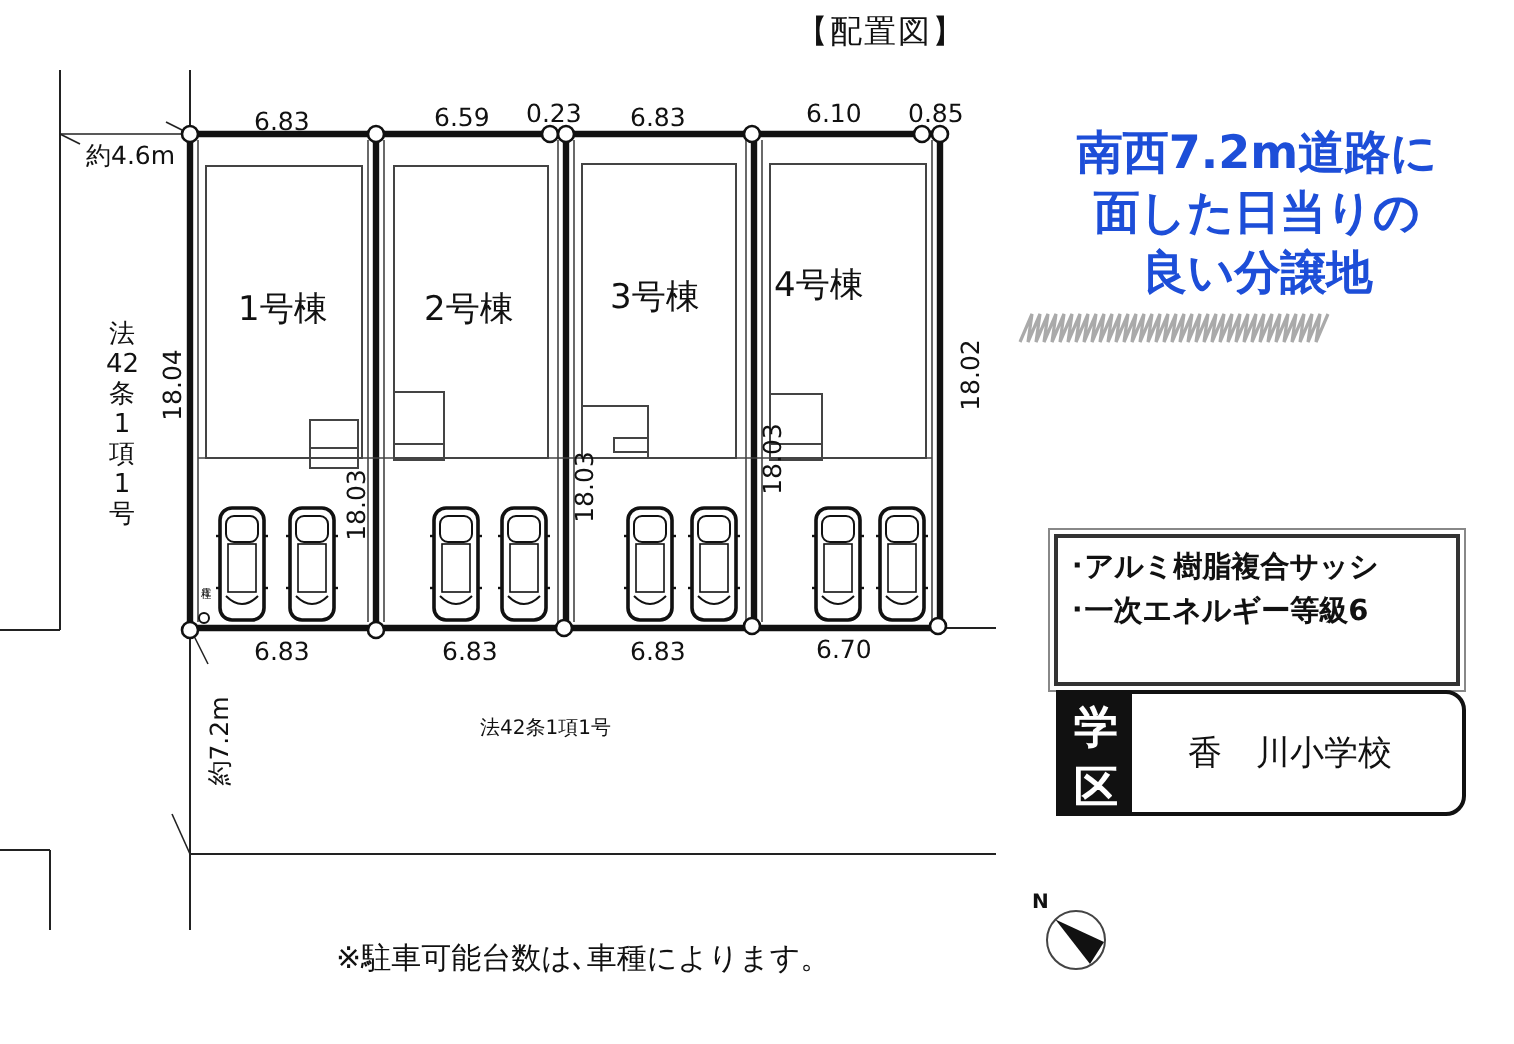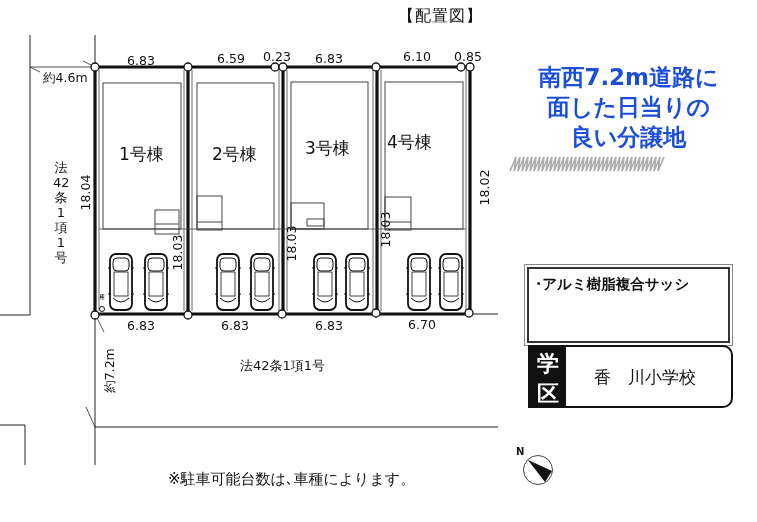--- a/index.html
+++ b/index.html
@@ -9,21 +9,21 @@
   .title { left:398px; top:6px; font-size:16px; color:#111; letter-spacing:1px; }
   .dim { font-size:12.5px; color:#111; white-space:nowrap; }
   .rot { transform:rotate(-90deg); transform-origin:center; font-size:12.5px; white-space:nowrap; }
   .lot-label { font-size:17px; color:#111; }
   .headline { left:506px; top:62px; width:245px; text-align:center; font-family:"DejaVu Sans", sans-serif; font-weight:bold; font-size:23px; line-height:30px; color:#1d4ed8; }
   .features { left:527px; top:219px; width:203px; height:76px; border:2px solid #333; outline:1px solid #888; outline-offset:2px; box-sizing:border-box; padding:4px 6px; font-weight:bold; font-size:14.5px; line-height:22px;margin-top:48px; }
   .school { left:528px; top:345px; width:205px; height:63px; border:2px solid #111; border-radius:0 10px 10px 0; box-sizing:border-box; display:flex; }
   .school .tag { width:36px; background:#111; color:#fff; display:flex; flex-direction:column; justify-content:space-around; align-items:center; font-size:22px; font-weight:bold; padding:2px 0; }
   .school .names { flex:1; display:flex; flex-direction:column; justify-content:center; padding-left:28px; font-size:17px; line-height:26px; }
   .note { left:128px; top:470px; font-size:15px;margin-left:40px; }
-  .road-label { left:240px; top:357px; font-size:13px; }
+  .road-label { left:240px; top:357px; font-size:10px; }
   .squiggle { left:508px; top:153px; width:243px; height:22px; }
 </style>
 </head>
 <body>
 
 <svg class="plan" width="757" height="522" viewBox="0 0 757 522">
 
   <line x1="30" y1="35" x2="30" y2="315" stroke="#222" stroke-width="1"></line>
   <line x1="0" y1="315" x2="30" y2="315" stroke="#222" stroke-width="1"></line>
   <line x1="95" y1="35" x2="95" y2="67" stroke="#222" stroke-width="1"></line>
@@ -165,20 +165,21 @@
   <div>南西7.2m道路に</div>
   <div>面した日当りの</div>
   <div>良い分譲地</div>
 </div>
 <svg class="abs squiggle" viewBox="0 0 243 22">
   <path d="M2,18 l6,-14 l-2,14 l6,-14 l-2,14 l6,-14 l-2,14 l6,-14 l-2,14 l6,-14 l-2,14 l6,-14 l-2,14 l6,-14 l-2,14 l6,-14 l-2,14 l6,-14 l-2,14 l6,-14 l-2,14 l6,-14 l-2,14 l6,-14 l-2,14 l6,-14 l-2,14 l6,-14 l-2,14 l6,-14 l-2,14 l6,-14 l-2,14 l6,-14 l-2,14 l6,-14 l-2,14 l6,-14 l-2,14 l6,-14 l-2,14 l6,-14 l-2,14 l6,-14 l-2,14 l6,-14 l-2,14 l6,-14 l-2,14 l6,-14 l-2,14 l6,-14 l-2,14 l6,-14 l-2,14 l6,-14 l-2,14 l6,-14 l-2,14 l6,-14 l-2,14 l6,-14 l-2,14 l6,-14 l-2,14 l6,-14 l-2,14 l6,-14 l-2,14 l6,-14 l-2,14 l6,-14 l-2,14 l6,-14 l-2,14 l6,-14" fill="none" stroke="#aaa" stroke-width="1.6"></path>
 </svg>
 
 <div class="abs features">
   <div>･アルミ樹脂複合サッシ</div>
+  <div>･一次エネルギー等級6</div>
 </div>
 
 <div class="abs school">
   <div class="tag">
     <span>学</span>
     <span>区</span>
   </div>
   <div class="names">
     <div>香　川小学校</div>
   </div>

